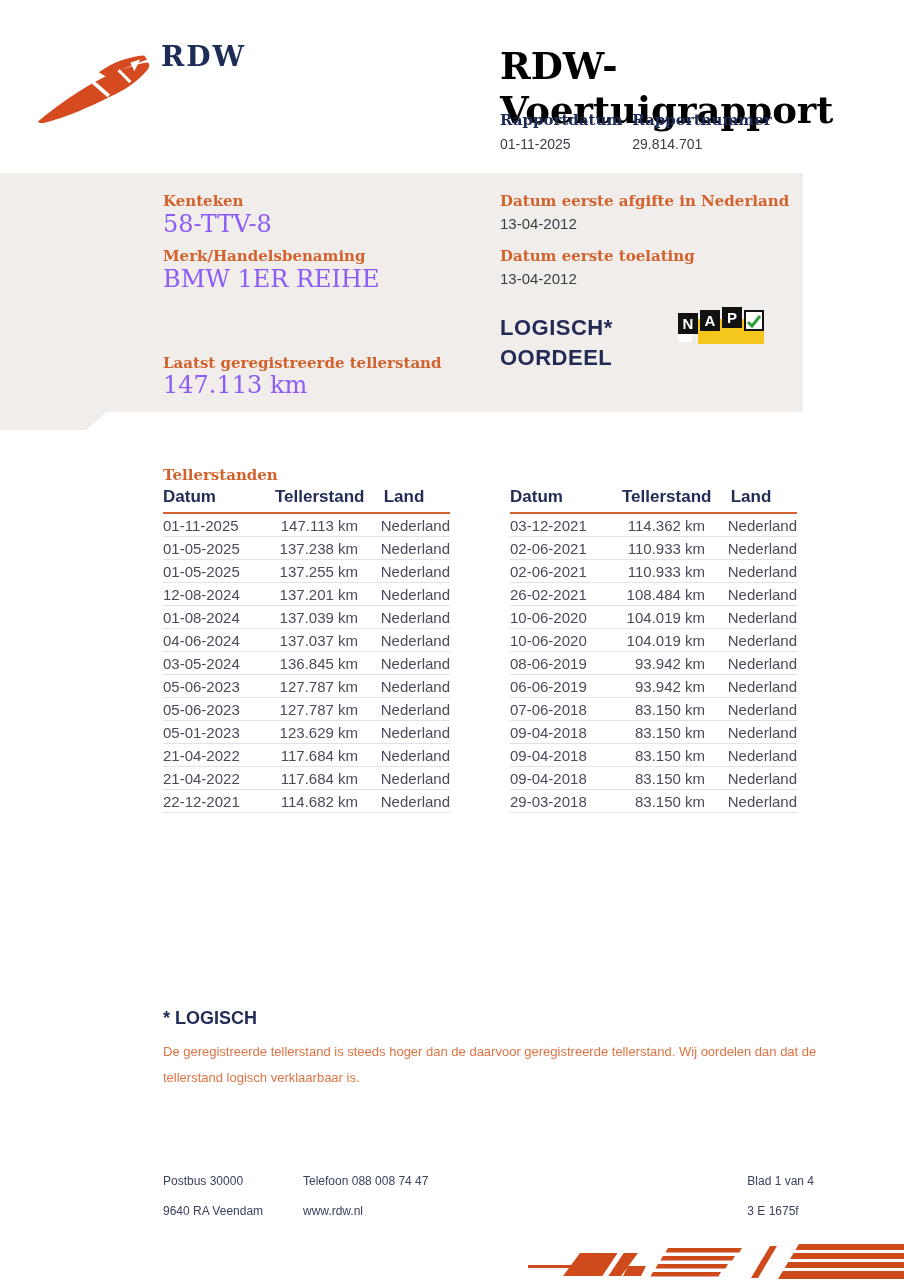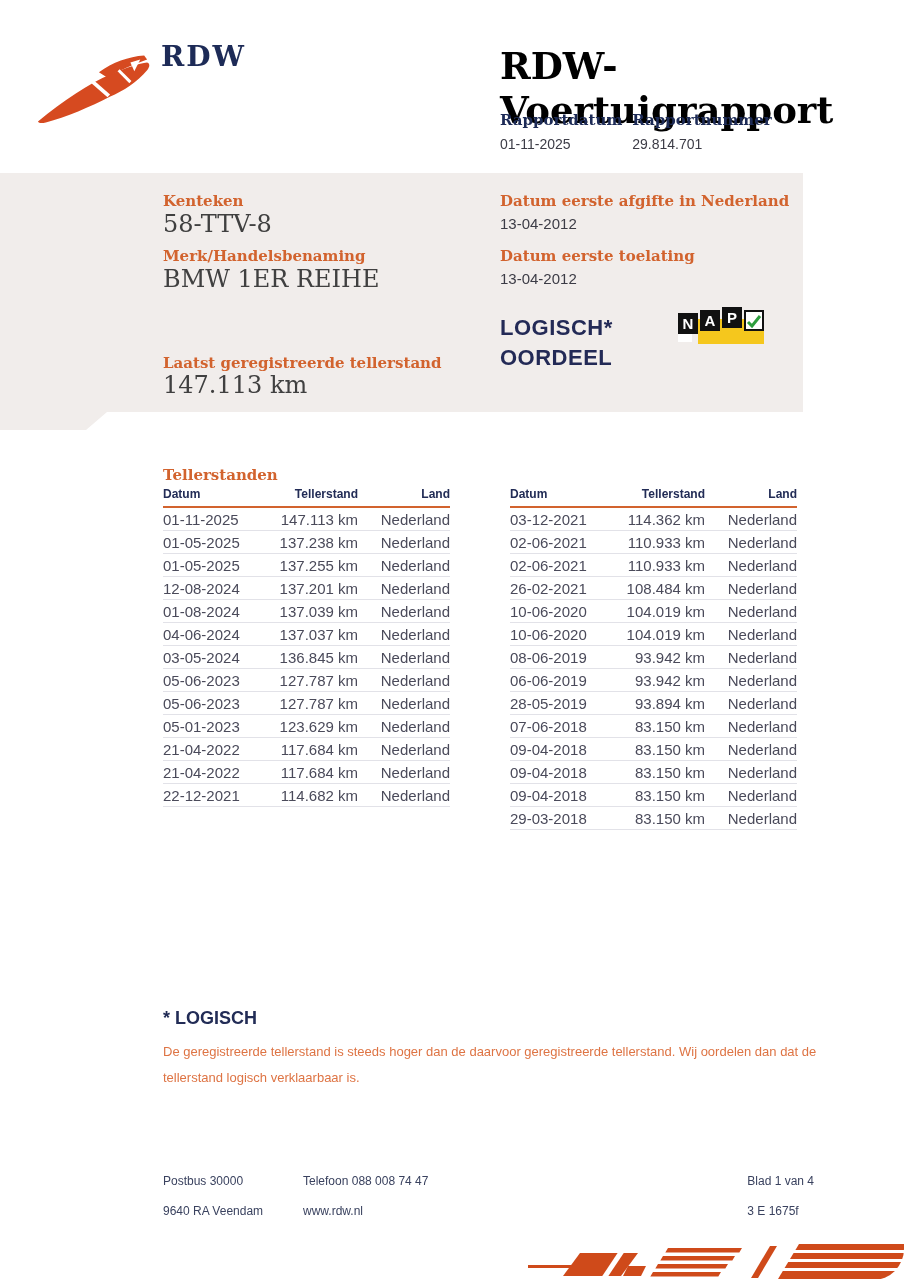--- a/index.html
+++ b/index.html
@@ -1,21 +1,20 @@
 <!DOCTYPE html>
 <html><head>
 <meta charset="utf-8">
 <style>
   * { margin:0; padding:0; box-sizing:border-box; }
   html,body { background:#ffffff; }
   .page {
     position:relative; width:904px; height:1280px; margin:0 auto;
     background:#ffffff; overflow:hidden;
     font-family:"Liberation Sans", sans-serif;
-    border-radius:31px;
   }
 
   
   .feather { position:absolute; left:36px; top:50px; width:118px; height:78px; }
   .rdw-word {
     position:absolute; left:161px; top:40px;
     font-family:"DejaVu Serif", serif; font-weight:700;
     font-size:28px; letter-spacing:2px; color:#1d2b57;
   }
   .doc-title {
@@ -36,21 +35,21 @@
     position:absolute; left:0; top:173px; width:803px; height:257px;
     background:#f1edeb;
     clip-path: polygon(0 0, 803px 0, 803px 239px, 107px 239px, 86px 257px, 0 257px);
   }
   .label {
     font-family:"DejaVu Serif", serif; font-weight:700;
     font-size:15px; color:#d2632e;
   }
   .big-value {
     font-family:"DejaVu Serif", serif; font-weight:400;
-    font-size:24px; color:#404040;
+    font-size:24px; color:#8b5cf6;
   }
   .small-value { font-size:15px; color:#3c3c46; }
   .pos { position:absolute; }
 
   .oordeel {
     position:absolute; left:500px; top:140px;
     font-size:22px; font-weight:700; color:#232a56; line-height:30px;
     letter-spacing:0.5px;
   }
 
@@ -70,24 +69,24 @@
 
   
   .tables-title { position:absolute; left:163px; top:466px; }
   .mtable { position:absolute; top:487px; width:287px; border-collapse:collapse; table-layout:fixed; }
   .mtable.left  { left:163px; }
   .mtable.right { left:510px; }
   .mtable col.c1 { width:112px; }
   .mtable col.c2 { width:83px; }
   .mtable col.c3 { width:92px; }
   .mtable th {
-    font-size:12px; font-weight:700; color:#222c56; text-align:left;
+    font-size:17px; font-weight:700; color:#222c56; text-align:left;
     border-bottom:2px solid #d2632e; padding:0 0 5px 0;
   }
-  .mtable th:nth-child(2), .mtable th:nth-child(3) { text-align:right;margin-top:48px; }
+  .mtable th:nth-child(2), .mtable th:nth-child(3) { text-align:center;margin-top:48px; }
   .mtable td {
     font-size:15px; color:#4a4a5a; padding:3px 0 2px 0;
     border-bottom:1px solid #e2e2e8; white-space:nowrap;
   }
   .mtable td:nth-child(2), .mtable td:nth-child(3) { text-align:right; }
 
   
   .footnote { position:absolute; left:163px; top:1008px; width:680px; }
   .footnote-title { font-size:18px; font-weight:700; color:#222c56; }
   .footnote-text { margin-top:10px; font-size:13px; line-height:26px; color:#de7444; }
@@ -292,25 +291,20 @@
           <td>Nederland</td>
         </tr>
         <tr>
           <td>08-06-2019</td>
           <td>93.942 km</td>
           <td>Nederland</td>
         </tr>
         <tr>
           <td>06-06-2019</td>
           <td>93.942 km</td>
-          <td>Nederland</td>
-        </tr>
-        <tr>
-          <td>28-05-2019</td>
-          <td>93.894 km</td>
           <td>Nederland</td>
         </tr>
         <tr>
           <td>07-06-2018</td>
           <td>83.150 km</td>
           <td>Nederland</td>
         </tr>
         <tr>
           <td>09-04-2018</td>
           <td>83.150 km</td>

